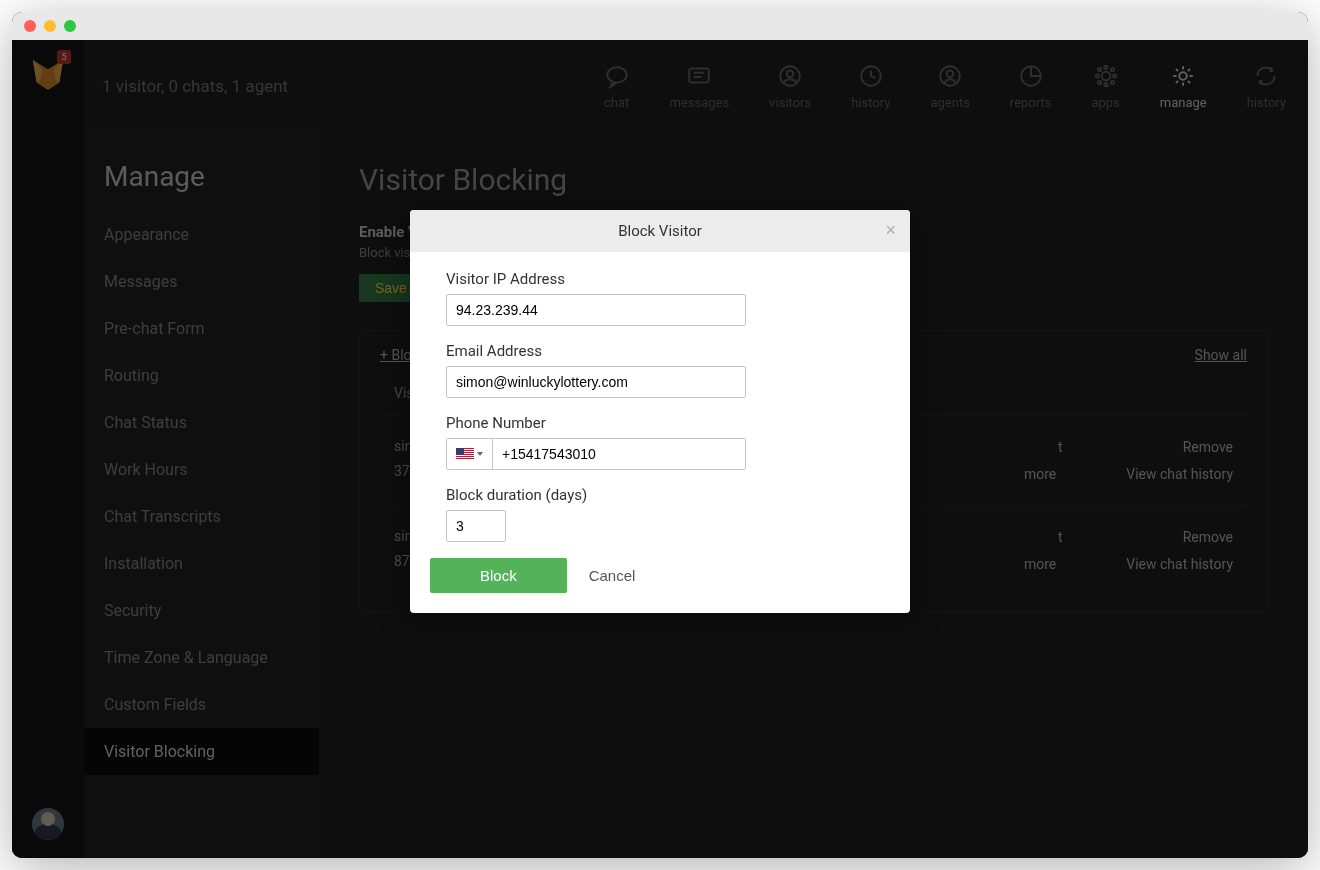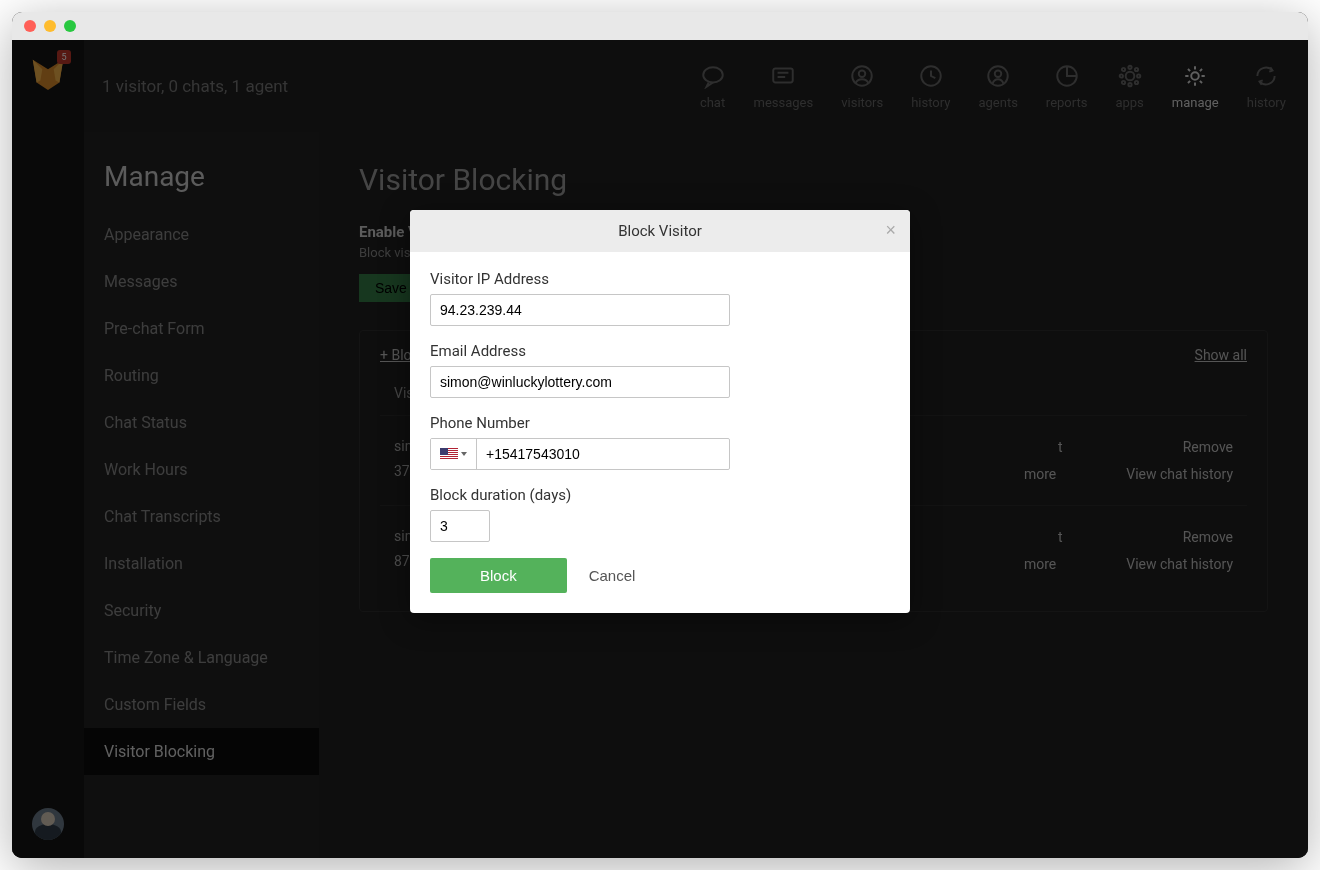--- a/index.html
+++ b/index.html
@@ -91,21 +91,21 @@
     padding: 0 18px;
     justify-content: space-between;
   }
   .status-text {
     color: #777;
     font-size: 17px;
     font-weight: 400;
   }
   .topnav {
     display: flex;
-    gap: 28px;
+    gap: 40px;
   }
   .topnav-item {
     display: flex;
     flex-direction: column;
     align-items: center;
     gap: 6px;
     color: #666;
     font-size: 13px;
     cursor: pointer;
   }
@@ -156,21 +156,21 @@
   .page-title {
     font-size: 30px;
     font-weight: 400;
     color: #999;
     margin-bottom: 26px;
   }
   .enable-label { color: #ccc; font-size: 15px; font-weight: 700; }
   .enable-desc { color: #888; font-size: 13px; margin-top: 4px; margin-bottom: 14px; }
   .save-btn {
     background: #347a45;
-    color: #000000;
+    color: #fde047;
     padding: 6px 16px;
     border: none;
     font-size: 14px;
     cursor: pointer;
   }
   .block-panel {
     margin-top: 28px;
     border: 1px solid #2d2d2d;
     border-radius: 4px;
     padding: 16px 20px;
@@ -223,21 +223,21 @@
   .modal-title { font-size: 15px; color: #333; }
   .modal-close {
     position: absolute;
     right: 14px; top: 10px;
     color: #aaa;
     font-size: 18px;
     cursor: pointer;
     background: none; border: none;
   }
   .modal-body { padding: 18px 20px 20px 20px; }
-  .field { margin-bottom: 16px; }
+  .field { margin-bottom: 16px; margin-left: 16px; }
   .field-label { font-size: 15px; color: #333; display: block; margin-bottom: 6px; }
   .field input[type=text] {
     width: 300px;
     padding: 7px 9px;
     font-size: 14px;
     border: 1px solid #c6c6c6;
     border-radius: 2px;
   }
   .field.duration input { width: 60px; }
   .phone-group {

